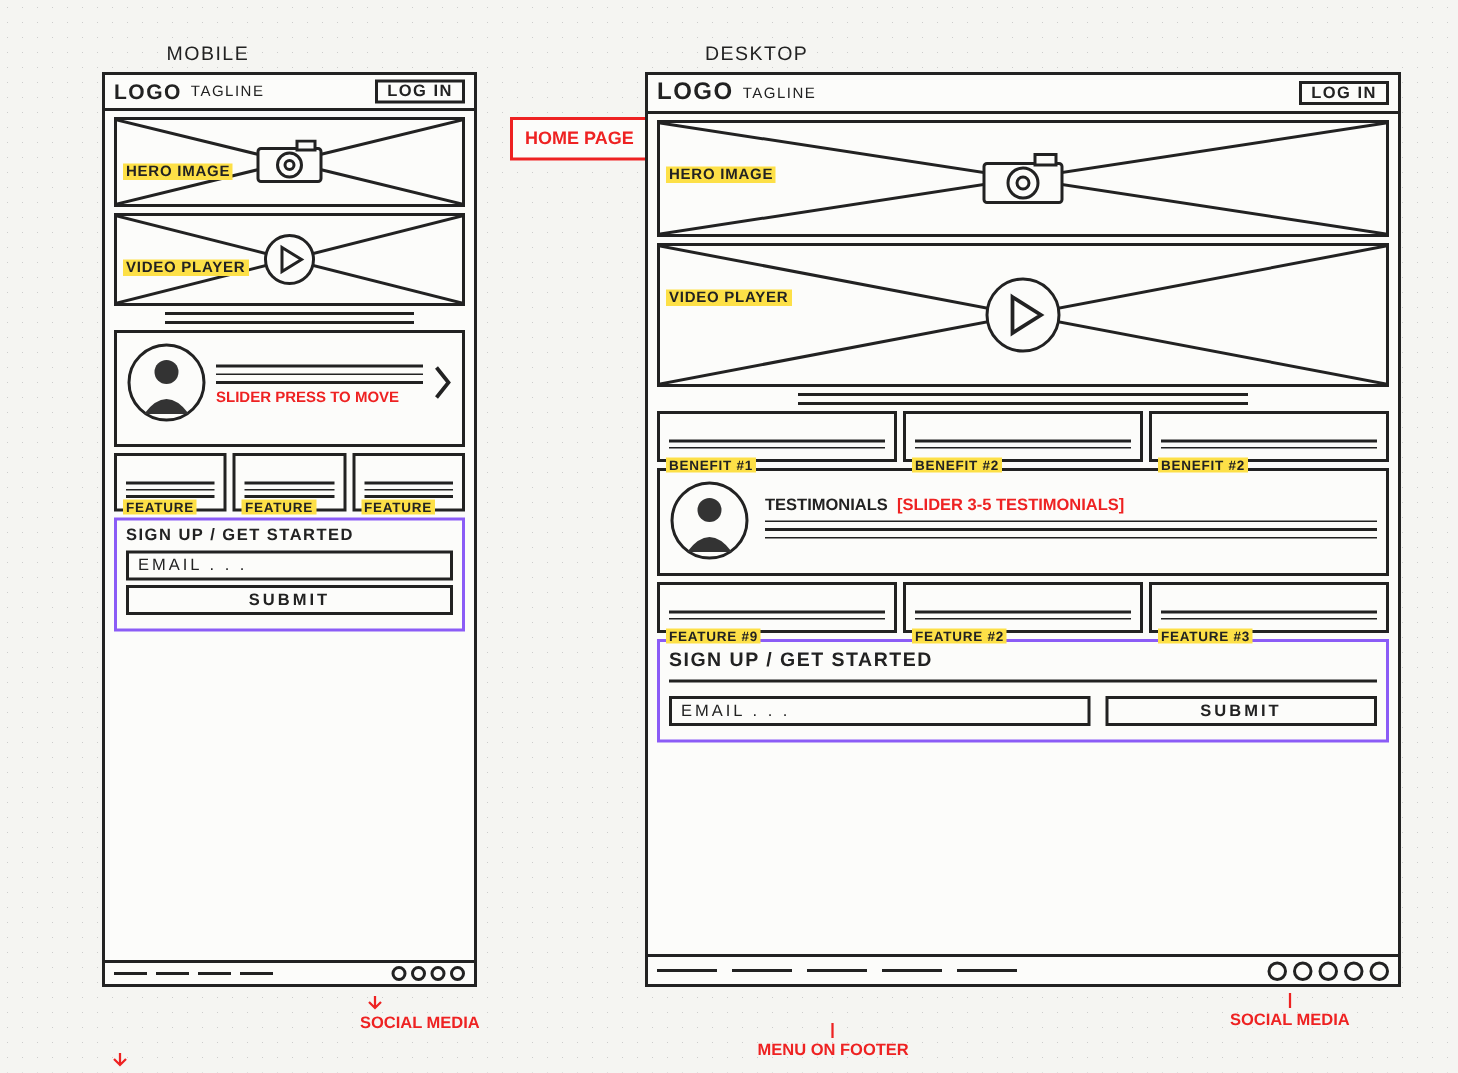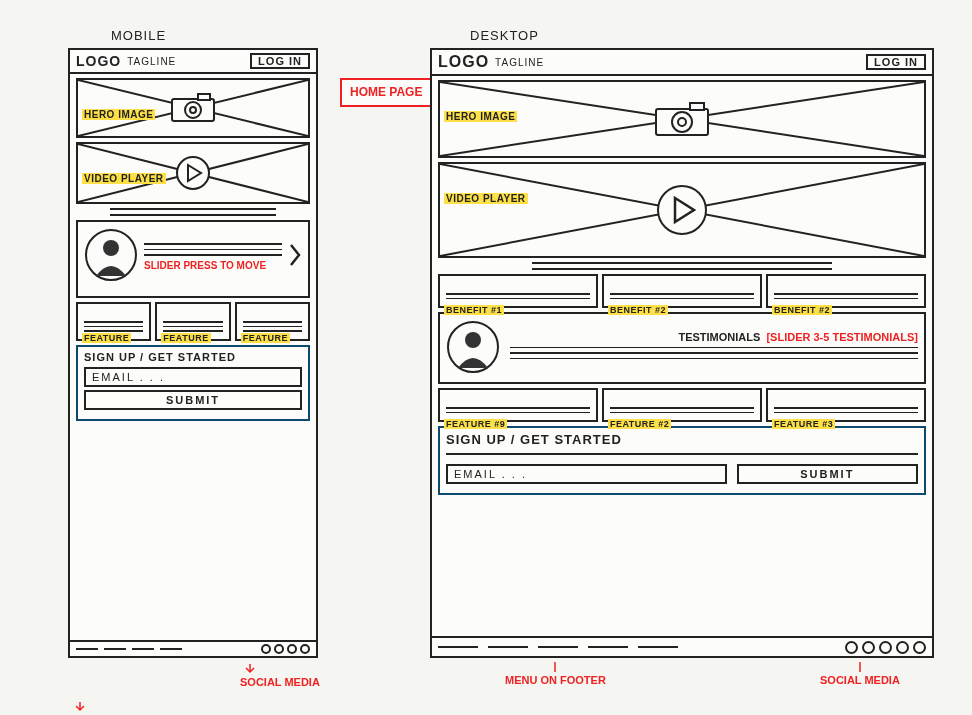--- a/index.html
+++ b/index.html
@@ -89,21 +89,21 @@
   }
   .col3 {
     flex: 1;
     border: 2px solid #222;
     position: relative;
     padding-top: 14px;
     padding-bottom: 4px;
   }
   .col3 .tag { font-size: 9px; }
   .signup {
-    border: 2px solid #0c4a6e;
+    border: 2px solid #8b5cf6;
     margin: 4px 6px;
     padding: 4px 6px 6px 6px;
   }
   .signup-title {
     font-size: 11px;
     font-weight: bold;
     letter-spacing: 1px;
     margin-bottom: 4px;
   }
   .input {
@@ -320,21 +320,21 @@
     </div>
   </div>
 
   <div class="box" style="height:72px;">
     <div style="display:flex;align-items:center;gap:10px;padding:6px;">
       <svg width="54" height="54">
         <circle cx="27" cy="27" r="25" fill="#fcfcfa" stroke="#222" stroke-width="2"></circle>
         <circle cx="27" cy="20" r="8" fill="#333"></circle>
         <path d="M12 48 Q27 28 42 48 Z" fill="#333"></path>
       </svg>
-      <div style="flex:1;text-align:right;">
+      <div style="flex:1;">
         <div style="font-size:11px;font-weight:bold;">
           <span>TESTIMONIALS</span>
           &nbsp;<span class="red">[SLIDER 3-5 TESTIMONIALS]</span>
         </div>
         <div class="line sm" style="margin:4px 0;"></div>
         <div class="line sm" style="margin:4px 0;"></div>
         <div class="line sm" style="margin:4px 0;"></div>
       </div>
     </div>
   </div>
@@ -377,21 +377,21 @@
     <div style="margin-left:auto;display:flex;gap:4px;">
       <div class="circ" style="width:13px;height:13px;"></div>
       <div class="circ" style="width:13px;height:13px;"></div>
       <div class="circ" style="width:13px;height:13px;"></div>
       <div class="circ" style="width:13px;height:13px;"></div>
       <div class="circ" style="width:13px;height:13px;"></div>
     </div>
   </div>
 </div>
 
-<div class="annot" style="left:505px; top:662px;">
+<div class="annot" style="left:505px; top:682px;">
   <svg width="20" height="12" style="display:block;margin:0 auto;">
       <line x1="10" y1="0" x2="10" y2="10" stroke="#e22" stroke-width="1.5"></line>
     </svg>
   <span>MENU ON FOOTER</span>
 </div>
 <div class="annot" style="left:820px; top:662px;">
   <svg width="20" height="12" style="display:block;margin:0 auto;">
       <line x1="10" y1="0" x2="10" y2="10" stroke="#e22" stroke-width="1.5"></line>
     </svg>
   <span>SOCIAL MEDIA</span>

